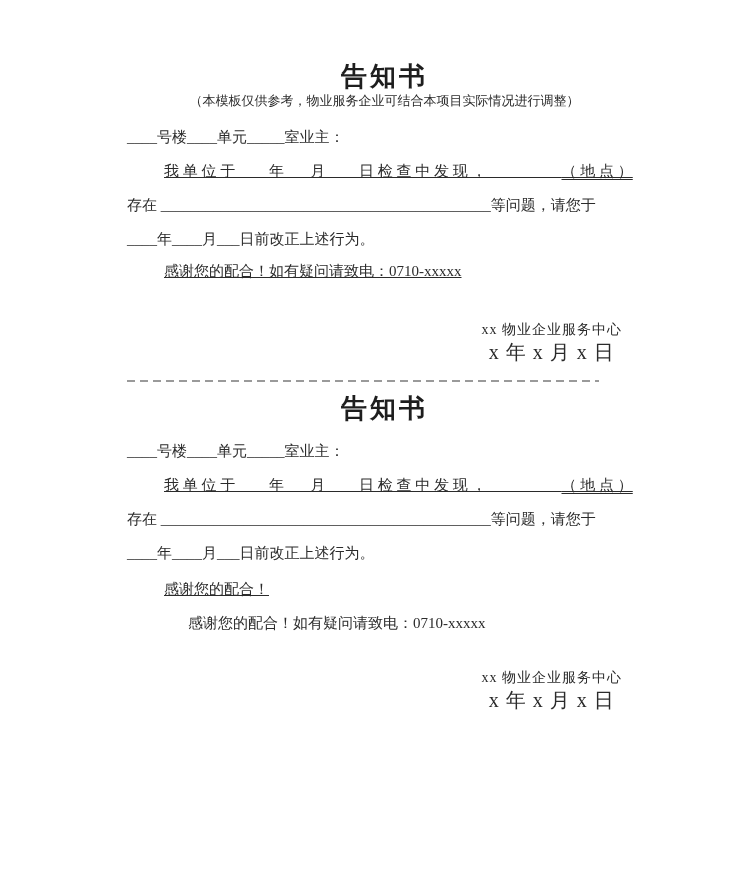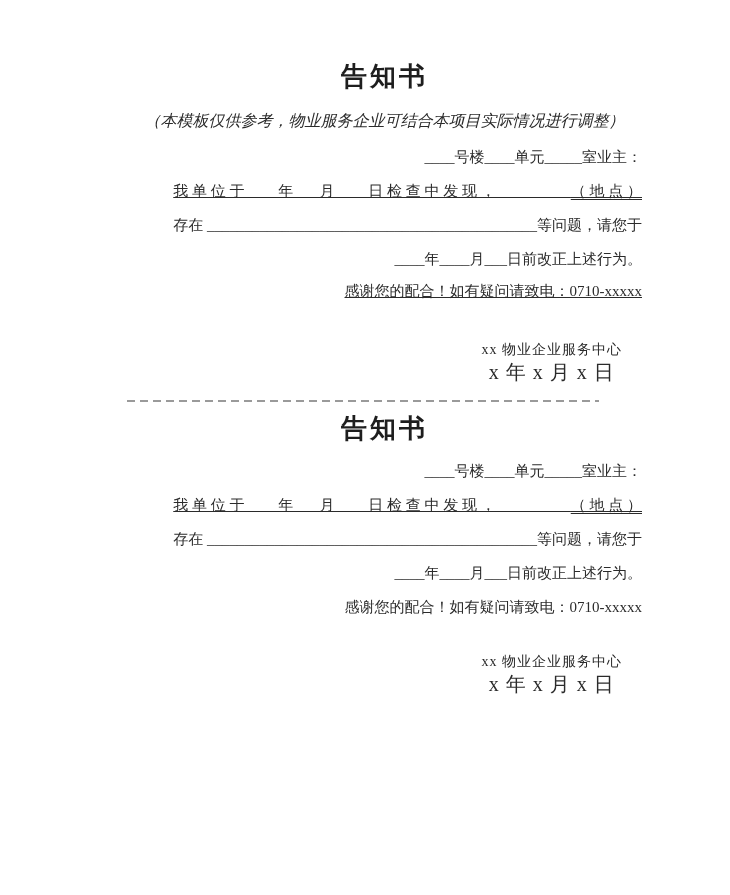--- a/index.html
+++ b/index.html
@@ -15,23 +15,23 @@
     position:absolute; left:127px; top:57px; width:515px;
     font-size:15px;
   }
   p, h1 { margin:0; padding:0; }
   .title {
     font-size:26px; font-weight:bold; text-align:center;
     letter-spacing:3px; line-height:30px; margin-top:5px;
     color:#1e1e1e;
   }
   .subtitle {
-    font-size:16px; text-align:center; line-height:18px; margin-top:20px;font-style:italic;
+    font-size:13px; text-align:center; line-height:18px; margin-top:0;
   }
-  .line { line-height:20px; margin-top:14px; white-space:nowrap;text-align:right; }
+  .line { line-height:20px; margin-top:14px; white-space:nowrap; }
   .addressee { margin-top:17px; }
   .indent1 { margin-left:37px;text-decoration:underline; }
   .indent2 { margin-left:61px; }
   .u { text-decoration:underline; text-underline-offset:3px; }
   .thanks { margin-top:12px; }
   .signblock {
     margin-top:38px; display:flex; justify-content:flex-end; padding-right:20px;
   }
   .signblock.second { margin-top:34px; }
   .signinner { text-align:center; }
@@ -70,20 +70,21 @@
     </section>
 
     <div class="divider"></div>
 
     <section>
       <h1 class="title title-second">告知书</h1>
       <p class="line addressee">____号楼____单元_____室业主：</p>
       <p class="line indent1"><span>我 单 位 于 ____年 ___月 ____日 检 查 中 发 现 ，__________</span><span class="u">（ 地 点 ）</span></p>
       <p class="line"><span>存在 </span><span>____________________________________________</span><span>等问题，请您于</span></p>
       <p class="line">____年____月___日前改正上述行为。</p>
+      <p class="line indent1 thanksA">感谢您的配合！</p>
       <p class="line indent2 thanksB">感谢您的配合！如有疑问请致电：0710-xxxxx</p>
       <div class="signblock second">
         <div class="signinner">
           <div class="org">xx 物业企业服务中心</div>
           <div class="sdate">x 年 x 月 x 日</div>
         </div>
       </div>
     </section>
 
   </div>

